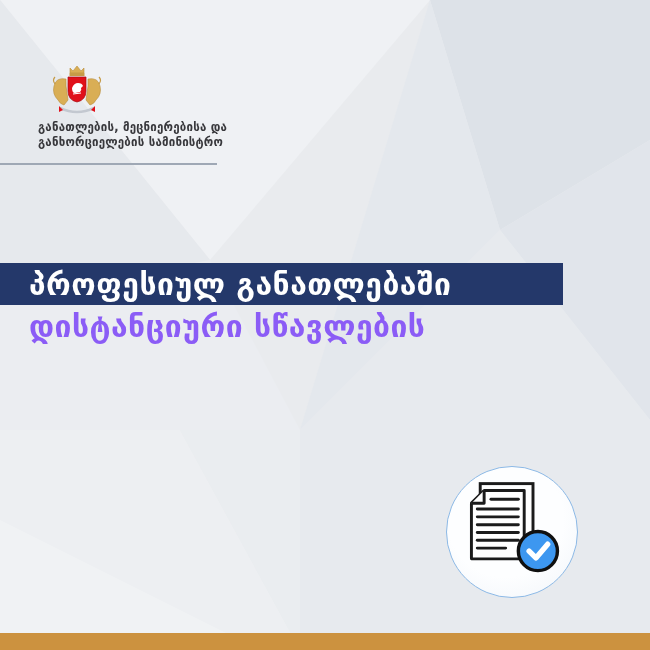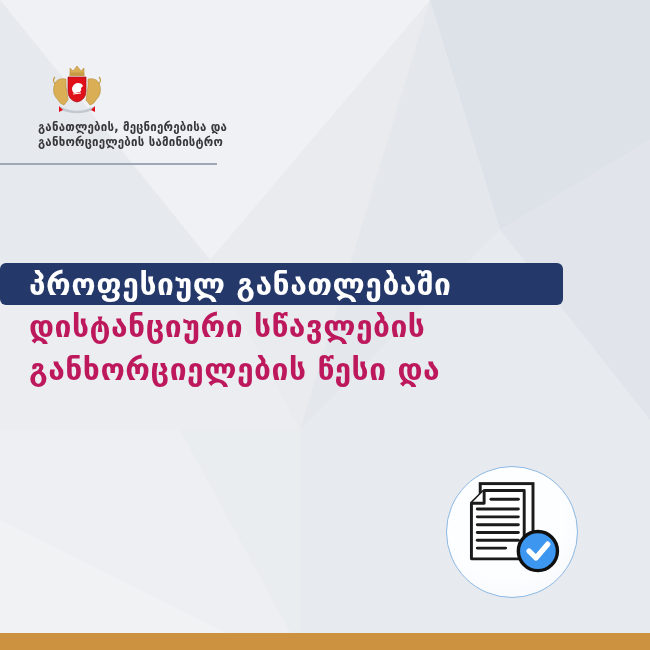--- a/index.html
+++ b/index.html
@@ -32,29 +32,28 @@
     background: #9fa8b5;
   }
 
   
   .headline-banner {
     position: absolute; left: 0; top: 263px;
     width: 563px; height: 42px;
     background: #24386a;
     display: flex; align-items: center;
     padding-left: 29px;
-    border-radius: 6px;
   }
   .headline-banner span {
     color: #ffffff; font-size: 30px; font-weight: bold;
     white-space: nowrap; letter-spacing: 0.5px;
   }
   .headline-rest {
     position: absolute; left: 29px; top: 305px;
-    color: #be185d; font-weight: bold;
+    color: #8b5cf6; font-weight: bold;
     font-size: 30px; line-height: 43px;
     letter-spacing: 0.5px;
   }
   .headline-rest div { white-space: nowrap; }
 
   
   .doc-emblem {
     position: absolute; left: 446px; top: 466px;
     width: 132px; height: 132px;
     border-radius: 50%;
@@ -114,21 +113,20 @@
     <div>განხორციელების სამინისტრო</div>
   </div>
 
   <div class="header-divider"></div>
 
   <div class="headline-banner">
     <span>პროფესიულ განათლებაში</span>
   </div>
   <div class="headline-rest">
     <div>დისტანციური სწავლების</div>
-    <div>განხორციელების წესი და</div>
   </div>
 
   <div class="doc-emblem">
     <svg viewBox="0 0 132 132" width="129" height="129">
 
       <rect x="34" y="17" width="54" height="71" fill="#ffffff" stroke="#1b1b1b" stroke-width="3"></rect>
 
       <path d="M38,24 L72,24 L79,24 L79,94 L25,94 L25,37 Z" fill="#ffffff" stroke="#1b1b1b" stroke-width="3" stroke-linejoin="round"></path>
       <path d="M38,24 L38,37 L25,37" fill="#ffffff" stroke="#1b1b1b" stroke-width="3" stroke-linejoin="round"></path>
 

